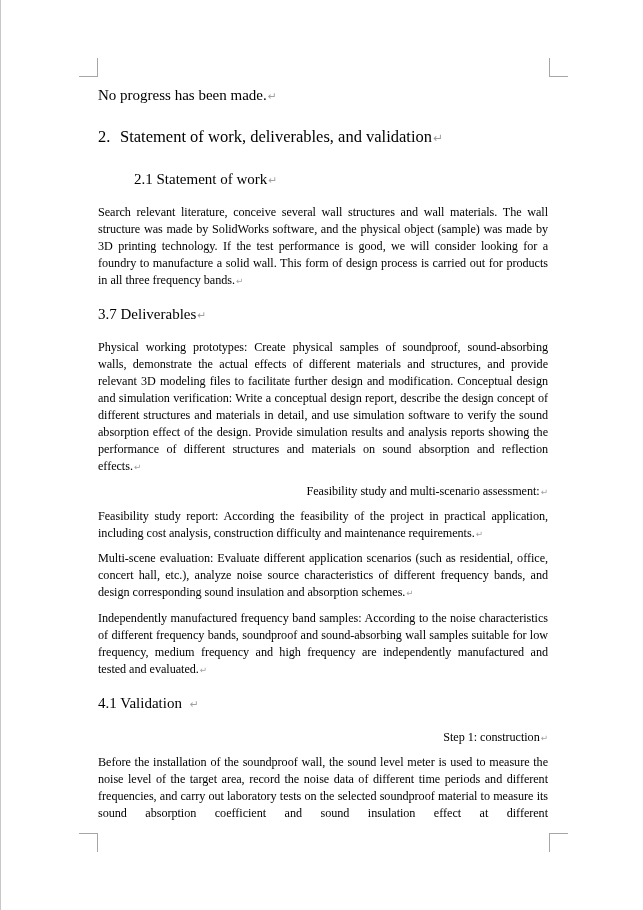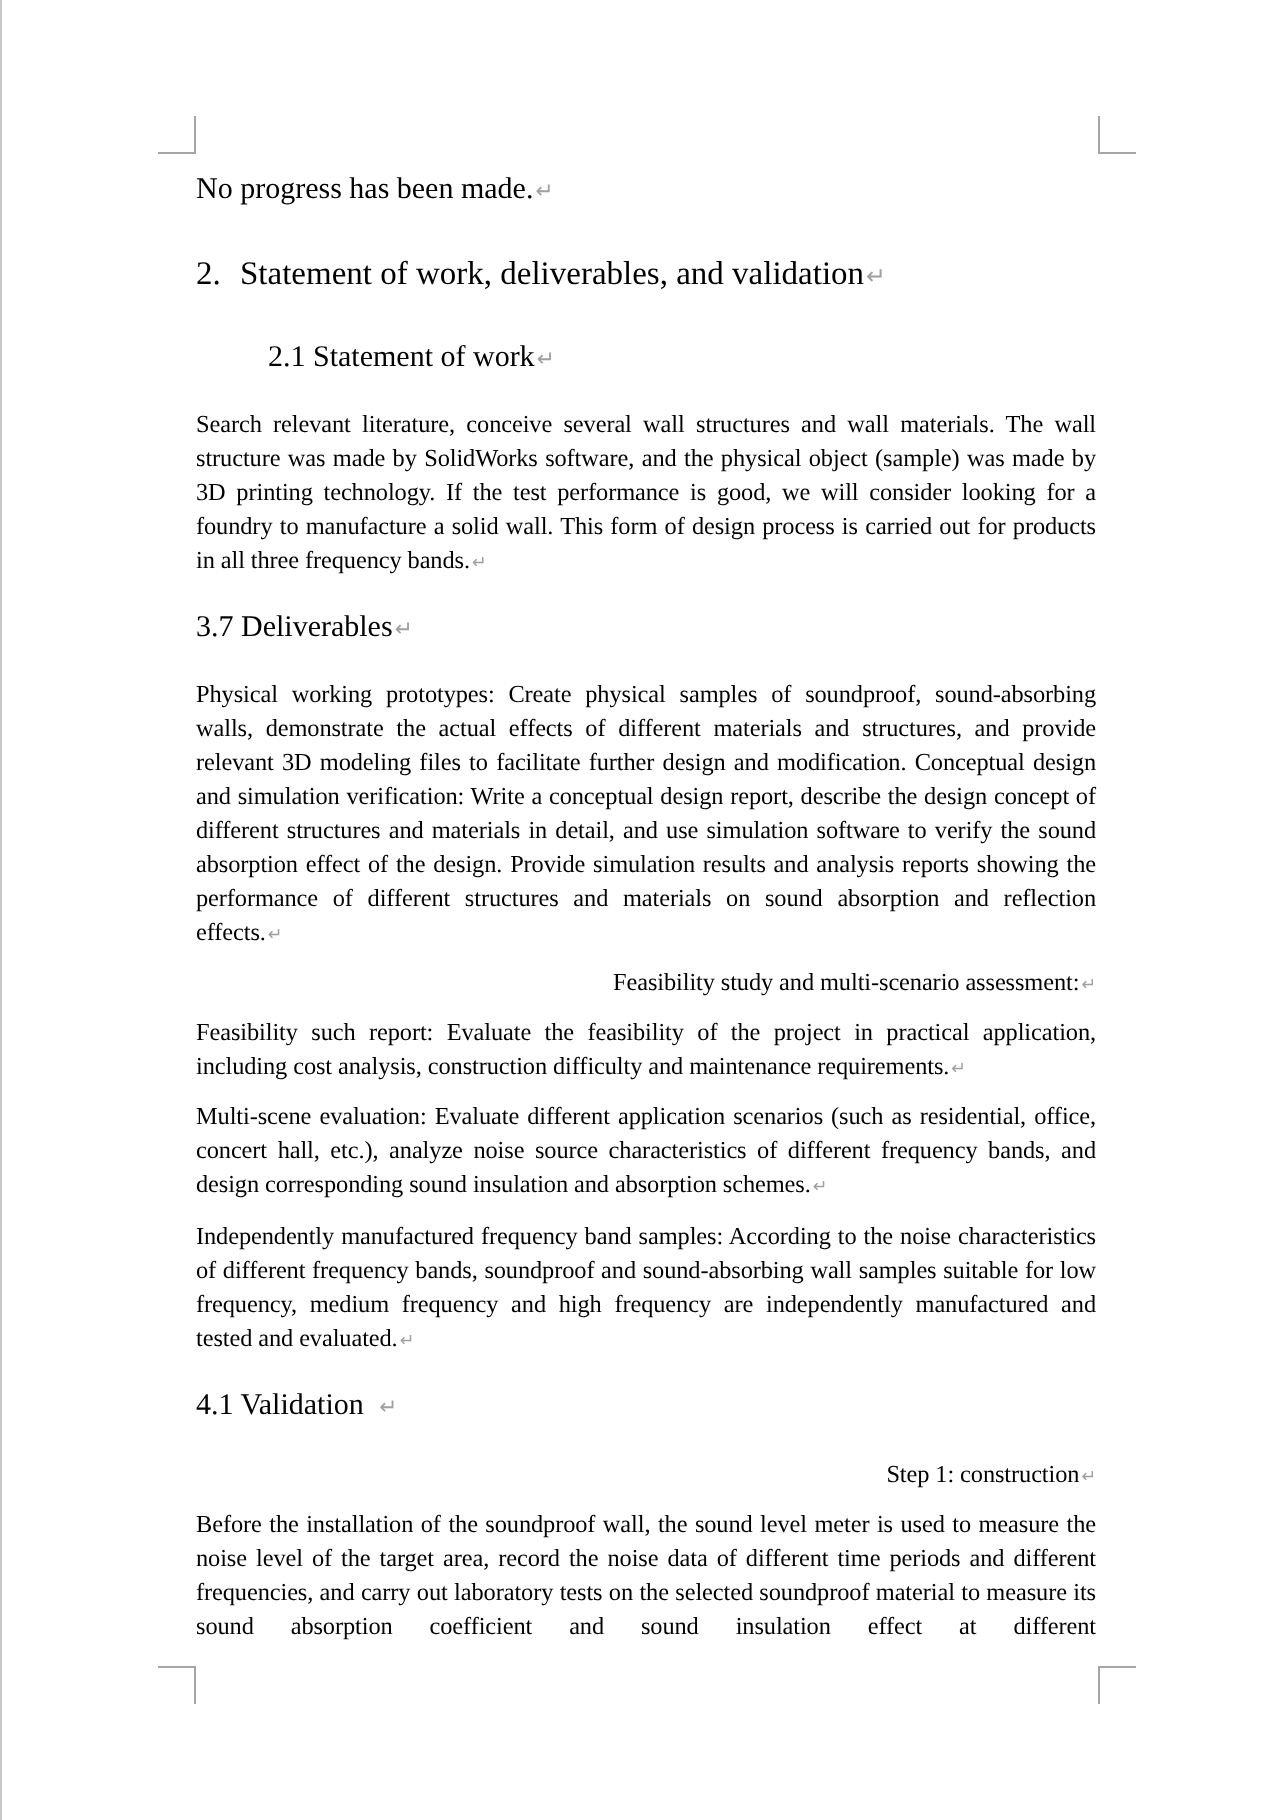--- a/index.html
+++ b/index.html
@@ -101,21 +101,21 @@
   <h2 class="blk h2" style="top:170px; font-weight:normal;margin-left:36px;"><span>2.1 Statement of work</span><span class="pilcrow">↵</span></h2>
 
   <p class="blk body" style="top:204px;"><span>Search relevant literature, conceive several wall structures and wall materials. The wall structure was made by SolidWorks software, and the physical object (sample) was made by 3D printing technology. If the test performance is good, we will consider looking for a foundry to manufacture a solid wall. This form of design process is carried out for products in all three frequency bands.</span><span class="pilcrow">↵</span></p>
 
   <h2 class="blk h2" style="top:305px; font-weight:normal;"><span>3.7 Deliverables</span><span class="pilcrow">↵</span></h2>
 
   <p class="blk body" style="top:339px;"><span>Physical working prototypes: Create physical samples of soundproof, sound-absorbing walls, demonstrate the actual effects of different materials and structures, and provide relevant 3D modeling files to facilitate further design and modification. Conceptual design and simulation verification: Write a conceptual design report, describe the design concept of different structures and materials in detail, and use simulation software to verify the sound absorption effect of the design. Provide simulation results and analysis reports showing the performance of different structures and materials on sound absorption and reflection effects.</span><span class="pilcrow">↵</span></p>
 
   <p class="blk body left" style="top:483px;"><span>Feasibility study and multi-scenario assessment:</span><span class="pilcrow">↵</span></p>
 
-  <p class="blk body" style="top:508px;"><span>Feasibility such report: Evaluate the feasibility of the project in practical application, including cost analysis, construction difficulty and maintenance requirements.</span><span class="pilcrow">↵</span></p>
+  <p class="blk body" style="top:508px;"><span>Feasibility study report: According the feasibility of the project in practical application, including cost analysis, construction difficulty and maintenance requirements.</span><span class="pilcrow">↵</span></p>
 
   <p class="blk body" style="top:550px;"><span>Multi-scene evaluation: Evaluate different application scenarios (such as residential, office, concert hall, etc.), analyze noise source characteristics of different frequency bands, and design corresponding sound insulation and absorption schemes.</span><span class="pilcrow">↵</span></p>
 
   <p class="blk body" style="top:610px;"><span>Independently manufactured frequency band samples: According to the noise characteristics of different frequency bands, soundproof and sound-absorbing wall samples suitable for low frequency, medium frequency and high frequency are independently manufactured and tested and evaluated.</span><span class="pilcrow">↵</span></p>
 
   <h2 class="blk h2" style="top:694px; font-weight:normal;"><span>4.1 Validation </span><span class="pilcrow" style="margin-left:4px;">↵</span></h2>
 
   <p class="blk body left" style="top:729px;"><span>Step 1: construction</span><span class="pilcrow">↵</span></p>
 
   <p class="blk body" style="top:754px; text-align-last: justify;"><span>Before the installation of the soundproof wall, the sound level meter is used to measure the noise level of the target area, record the noise data of different time periods and different frequencies, and carry out laboratory tests on the selected soundproof material to measure its sound absorption coefficient and sound insulation effect at different</span></p>

